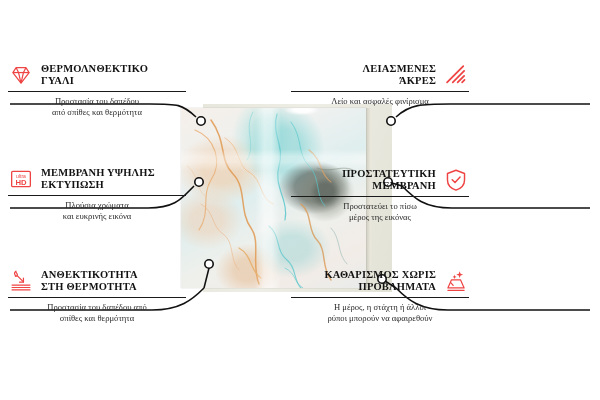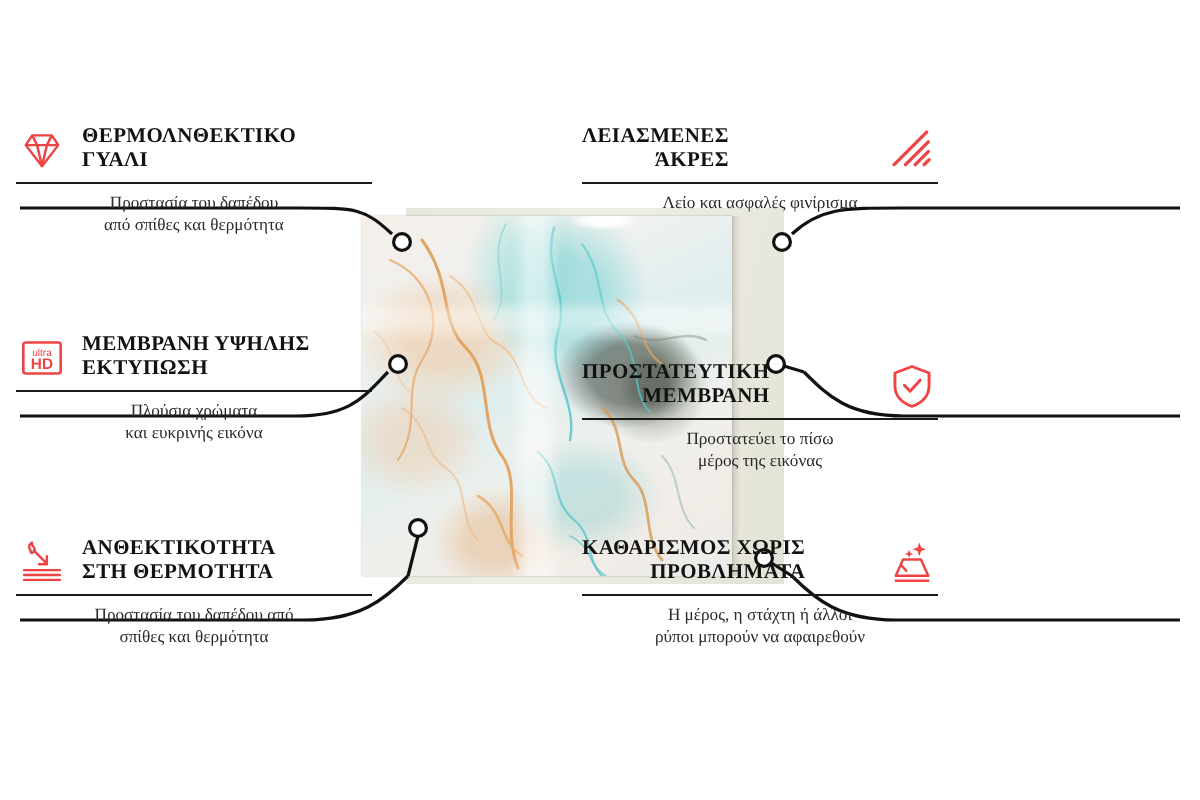--- a/index.html
+++ b/index.html
@@ -54,21 +54,21 @@
     position:absolute;left:185px;top:0;width:5px;height:180px;
     background:linear-gradient(90deg,#cfcdc2,#eceadf);
   }
 
   
   .feature{position:absolute;width:178px;}
   .feature.left{left:8px;text-align:left;}
   .feature.right{right:8px;text-align:right;}
 
   .f-head{display:flex;align-items:center;gap:7px;}
-  .feature.right .f-head{justify-content:space-between;}
+  .feature.right .f-head{justify-content:flex-end;}
   .f-title{
     font-size:10.5px;line-height:12.5px;font-weight:700;
     letter-spacing:.2px;color:#121212;
   }
   .f-icon{width:26px;height:26px;flex:0 0 26px;color:#ef4444;}
   .f-icon svg{display:block;width:26px;height:26px;}
   .rule{height:1px;background:#1a1a1a;margin-top:3px;}
   .f-desc{
     margin-top:4px;font-size:8.6px;line-height:10.6px;color:#2a2a2a;text-align:center;
   }
@@ -222,21 +222,21 @@
             </g>
           </svg>
       </span>
     </div>
     <div class="rule"></div>
     <div class="f-desc">
       <span>Λείο και ασφαλές φινίρισμα</span>
     </div>
   </div>
 
-  <div class="feature right" style="top:180px">
+  <div class="feature right" style="top:167px">
     <div class="f-head">
       <span class="f-title">
         <span>ΠΡΟΣΤΑΤΕΥΤΙΚΗ</span><br>
         <span>ΜΕΜΒΡΑΝΗ</span>
       </span>
       <span class="f-icon">
         <svg viewBox="0 0 32 32">
             <g fill="none" stroke="currentColor" stroke-linejoin="round" stroke-linecap="round">
           <path d="M16 4 L26.5 8 V16 C26.5 22.5 21.6 26.6 16 28.5 C10.4 26.6 5.5 22.5 5.5 16 V8 Z" stroke-width="1.8"></path>
           <path d="M11.3 15.6 L14.8 19.2 L21 12.4" stroke-width="1.8"></path>

